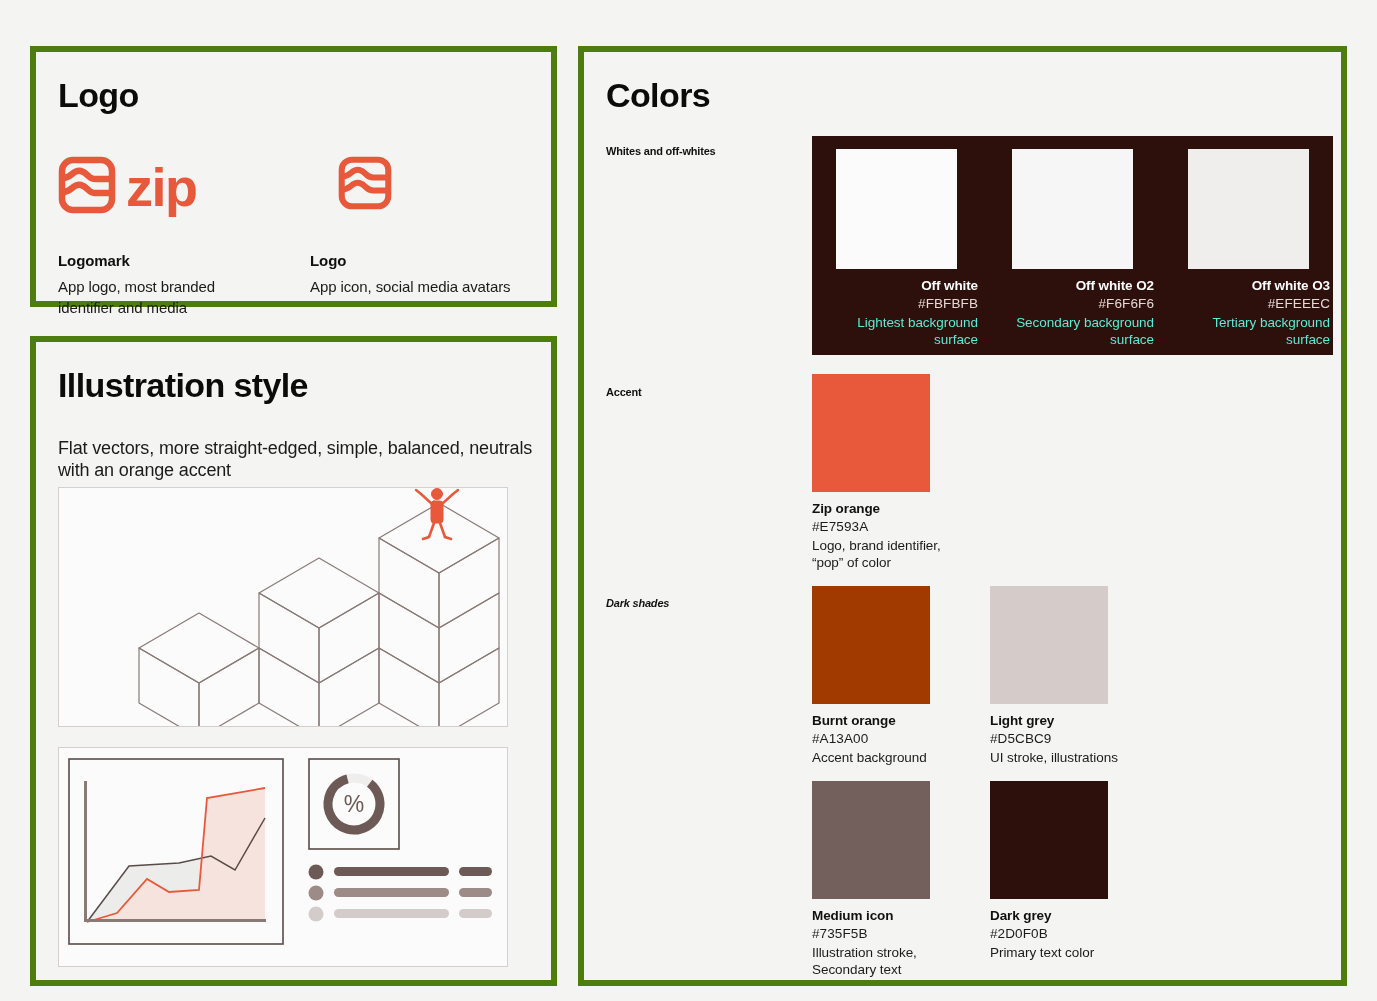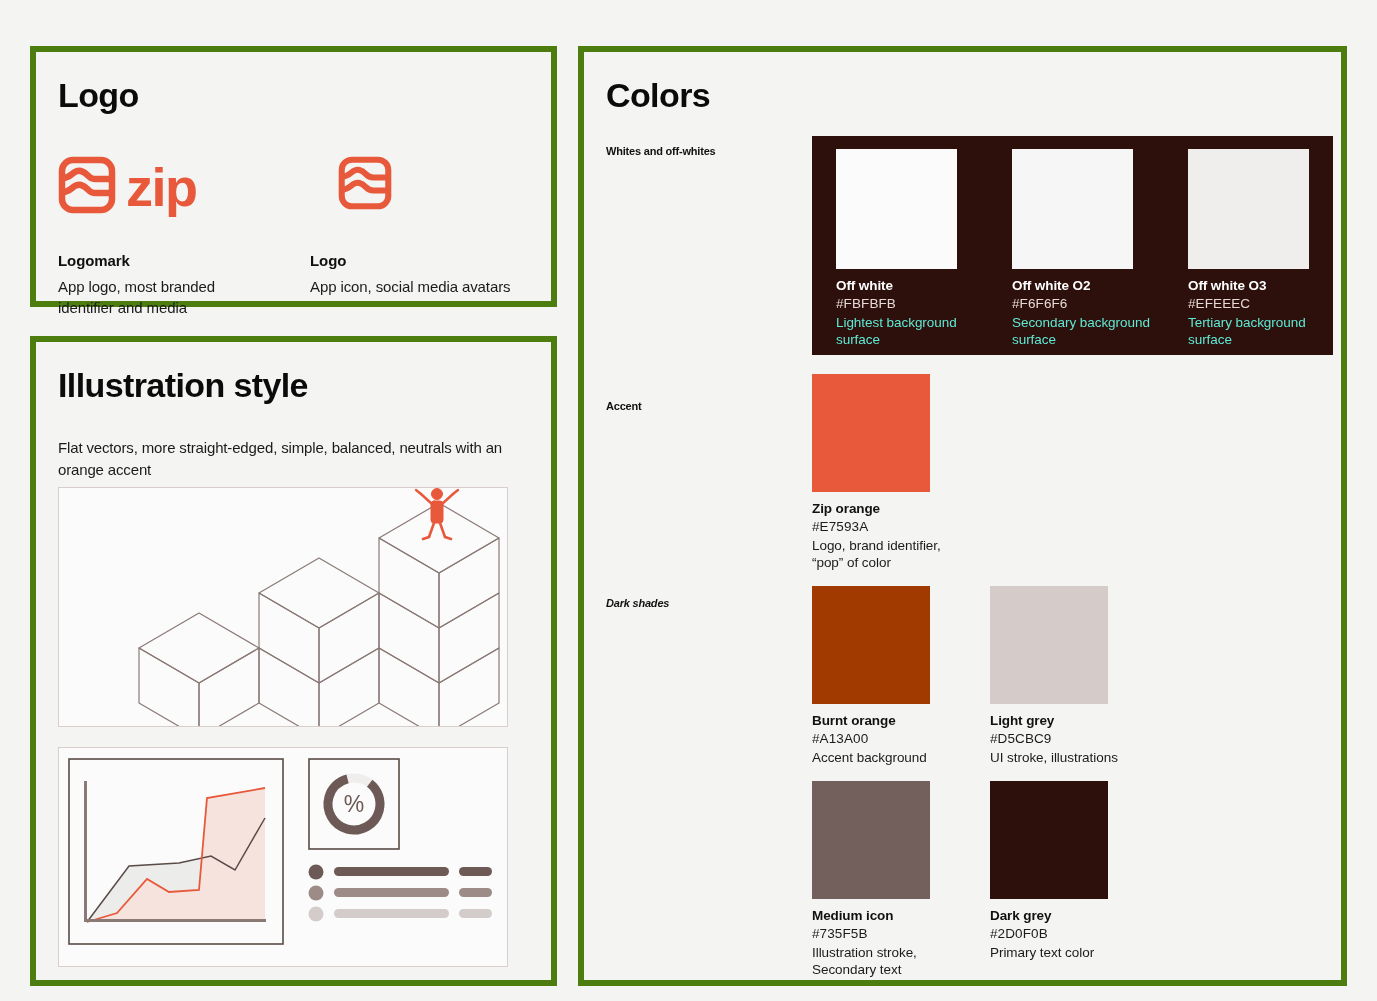--- a/index.html
+++ b/index.html
@@ -64,40 +64,41 @@
   .cap-block.icon { left: 252px; width: 250px; }
   .cap-title {
     font-size: 15px; font-weight: 700; color: #111; margin-bottom: 7px;
     letter-spacing: -0.1px;
   }
   .cap-desc { font-size: 15px; color: #1b1b1b; line-height: 21px; letter-spacing: -0.1px; }
 
   
   .illus-intro {
     position: absolute; left: 22px; top: 95px; width: 488px;
-    font-size: 15px; line-height: 22px; color: #1b1b1b; letter-spacing: -0.15px;
+    font-size: 18px; line-height: 22px; color: #1b1b1b; letter-spacing: -0.15px;
   }
   .illus-frame {
     position: absolute; border: 1px solid #d8cfcd; background: #fbfbfb;
   }
   #illus-frame-1 { left: 22px; top: 145px;  width: 450px; height: 240px; }
   #illus-frame-2 { left: 22px; top: 405px;  width: 450px; height: 220px; }
 
   
   .group-label {
     position: absolute; font-size: 11px; font-weight: 700; color: #111;
     line-height: 23px; letter-spacing: -0.2px; width: 180px;
   }
   #lbl-whites { left: 22px; top: 88px; }
-  #lbl-accent { left: 22px; top: 343px; }
+  #lbl-accent { left: 22px; top: 329px; }
   #lbl-dark   { left: 22px; top: 540px; font-style: italic; }
 
   .dark-panel {
     position: absolute; left: 228px; top: 84px; width: 521px; height: 219px;
     background: #2d0f0b;
+    text-align: right;
   }
   .swatch-cell { position: absolute; width: 142px; }
   .swatch {
     width: 121px; height: 120px; display: block;
   }
   .sw-name { font-size: 13.5px; font-weight: 700; margin-top: 9px; letter-spacing: -0.1px; }
   .sw-hex  { font-size: 13.5px; margin-top: 3px; letter-spacing: 0.1px; }
   .sw-use  { font-size: 13.5px; margin-top: 3px; line-height: 17px; letter-spacing: -0.05px; }
 
   .on-dark .sw-name { color: #ffffff; }

